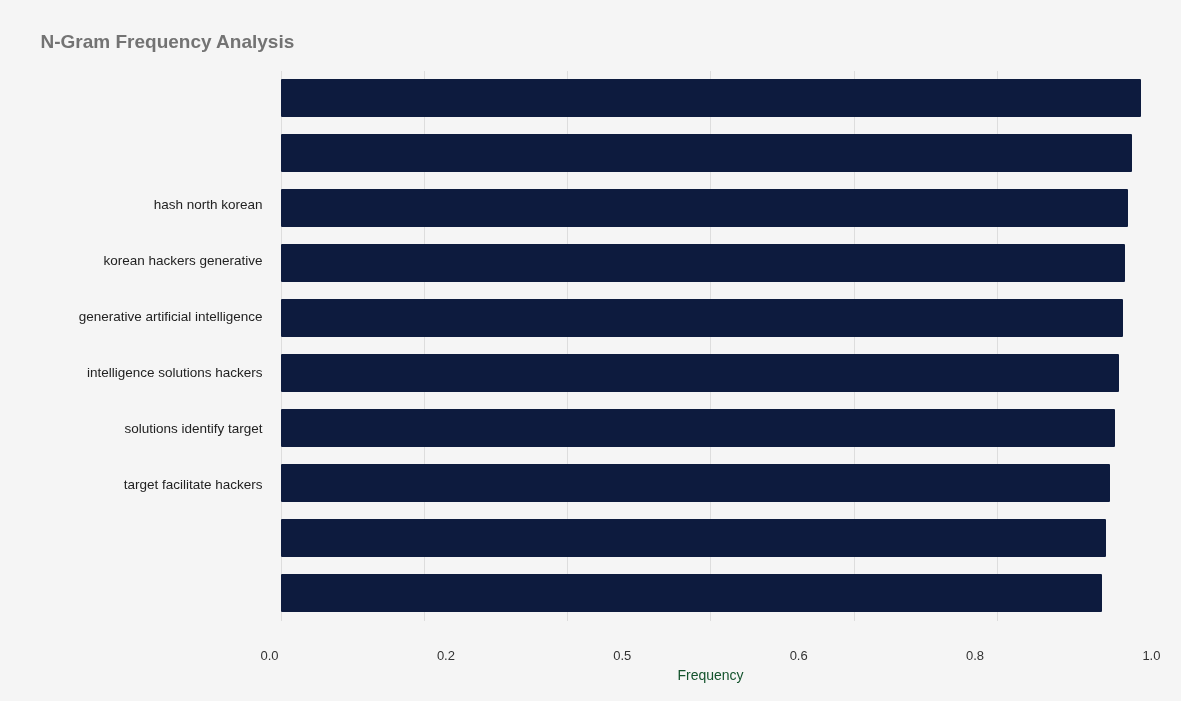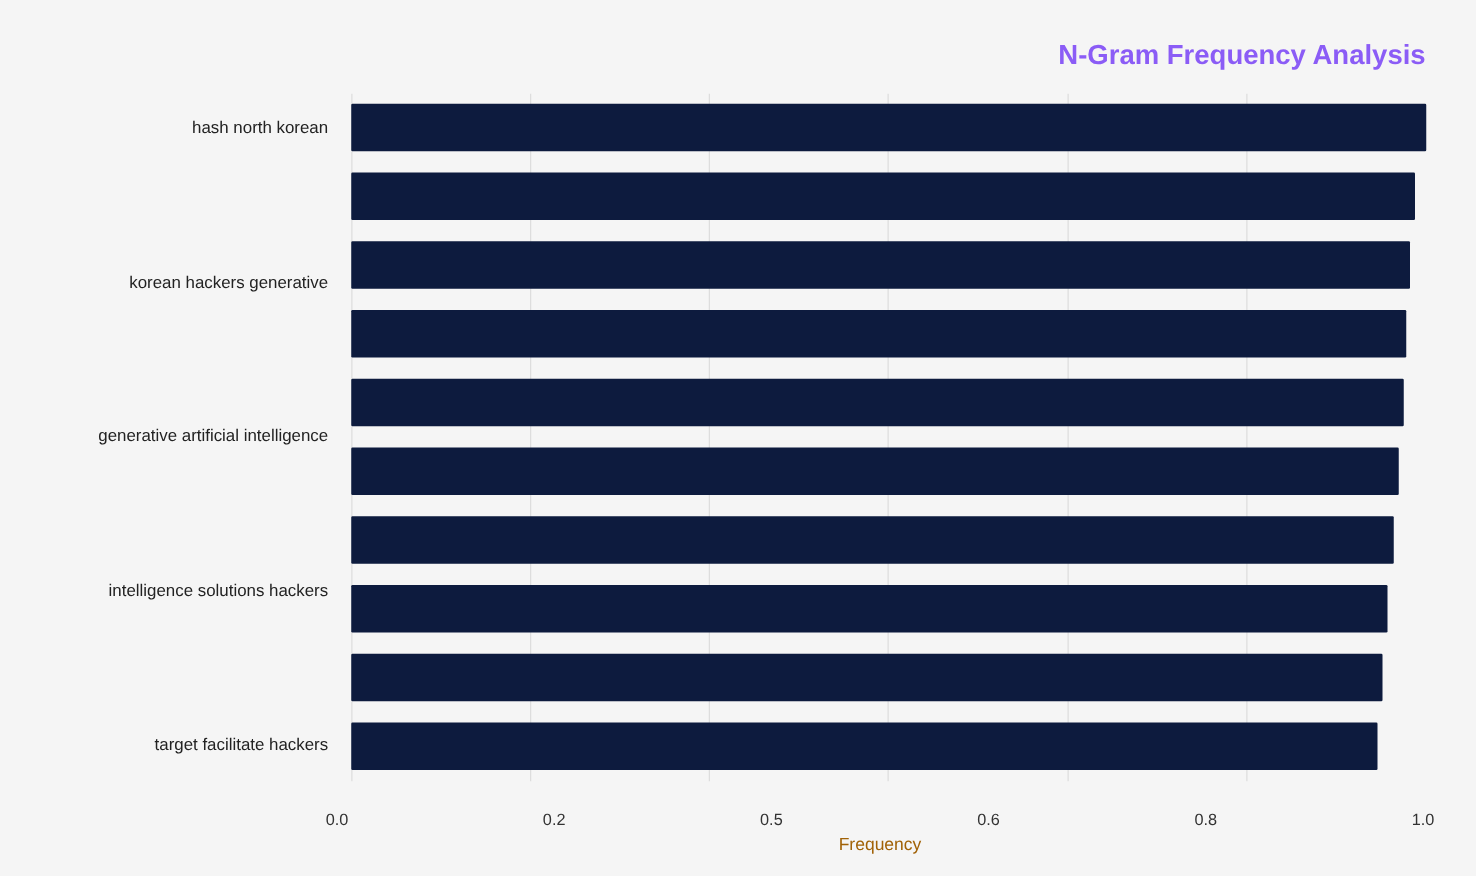--- a/index.html
+++ b/index.html
@@ -13,36 +13,36 @@
       justify-content: center;
     }
     .chart-container {
       background: #f5f5f5;
       width: 1140px;
       height: 680px;
       padding: 20px 20px 60px 20px;
       position: relative;
     }
     .chart-title {
-      text-align: right;
-      font-size: 22px;
+      text-align: left;
+      font-size: 19px;
       font-weight: bold;
-      color: #8b5cf6;
+      color: #737373;
       margin-bottom: 18px;
     }
     .chart-area {
       display: flex;
       flex-direction: row;
       width: 100%;
       height: calc(100% - 50px);
     }
     .y-axis {
       display: flex;
       flex-direction: column;
-      justify-content: space-between;
+      justify-content: center;
       align-items: flex-end;
       width: 240px;
       padding-right: 18px;
       flex-shrink: 0;
     }
     .y-label {
       font-size: 13.5px;
       color: #222;
       text-align: right;
       line-height: 1.2;
@@ -82,52 +82,53 @@
     }
     .bar {
       height: 38px;
       background: #0d1b3e;
       border-radius: 1px;
     }
     .x-axis {
       position: absolute;
       bottom: 8px;
       left: 240px;
-      right: 13px;
+      right: 0;
       display: flex;
       flex-direction: column;
     }
     .x-ticks {
       display: flex;
       justify-content: space-between;
       padding: 4px 0 2px 0;
     }
     .x-tick {
       font-size: 13px;
       color: #333;
       text-align: center;
     }
     .x-title {
       text-align: center;
       font-size: 14px;
-      color: #a16207;
+      color: #14532d;
       margin-top: 2px;
     }
   </style>
 </head>
 <body>
 
 <div class="chart-container">
   <div class="chart-title">N-Gram Frequency Analysis</div>
   <div class="chart-area">
     <div class="y-axis" id="y-axis">
         <div class="y-label">hash north korean</div>
         <div class="y-label">korean hackers generative</div>
         <div class="y-label">generative artificial intelligence</div>
         <div class="y-label">intelligence solutions hackers</div>
+        <div class="y-label">solutions identify target</div>
         <div class="y-label">target facilitate hackers</div>
       </div>
     <div class="plot-area" id="plot-area">
       <div class="grid-lines">
         <div class="grid-line"></div>
         <div class="grid-line"></div>
         <div class="grid-line"></div>
         <div class="grid-line"></div>
         <div class="grid-line"></div>
         <div class="grid-line"></div>

